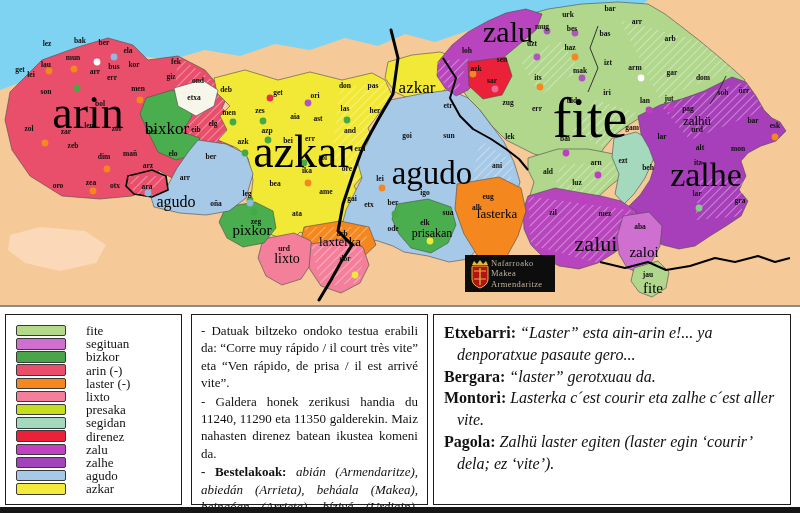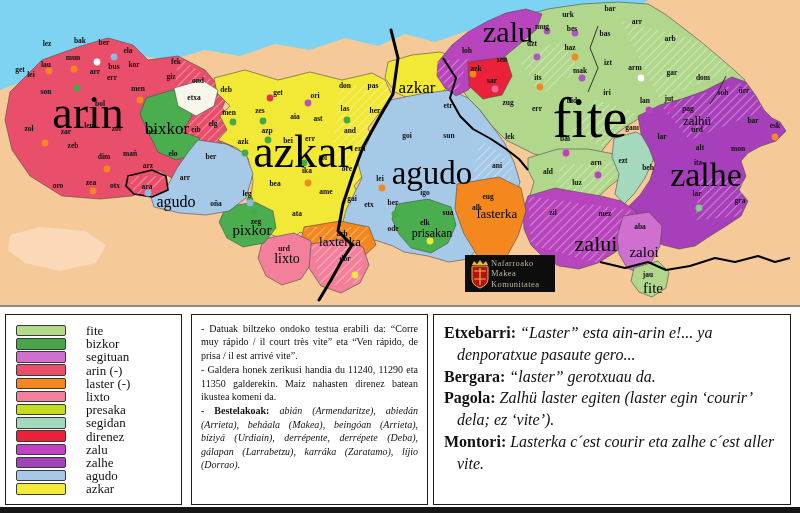--- a/index.html
+++ b/index.html
@@ -16,21 +16,21 @@
   #emblem{position:absolute;left:465px;top:255px;width:90px;height:37px;background:#0d0d0d;
           display:flex;align-items:center;gap:0;padding:2px 4px;box-sizing:border-box;}
   #emblem .etxt{color:#bdb49c;font-size:8.5px;line-height:10.5px;letter-spacing:.4px;}
   #panels{position:absolute;left:0;top:307px;width:800px;height:200px;background:#fff;}
   .panel{position:absolute;background:#fff;border:1.6px solid #1c1c1c;box-sizing:border-box;}
   #legend-panel{left:5px;top:7px;width:177px;height:191px;padding:9px 10px;}
   .lrow{display:flex;align-items:center;height:13.2px;}
   .lsw{width:48px;height:9.5px;border:1.5px solid #3a3a3a;border-radius:2px;flex:none;}
   .llab{margin-left:20px;font-size:13px;color:#111;line-height:1;}
   #notes-panel{left:191px;top:7px;width:237px;height:191px;padding:7px 9px;}
-  #notes-panel p{margin:0 0 1px 0;font-size:10px;line-height:1.34;text-align:justify;color:#111;}
+  #notes-panel p{margin:0 0 1px 0;font-size:13px;line-height:1.34;text-align:justify;color:#111;}
   #quotes-panel{left:433px;top:7px;width:358px;height:191px;padding:7px 10px;}
   #quotes-panel p{margin:0;font-size:16px;line-height:1.36;color:#111;padding-left:13px;text-indent:-13px;}
   .lead{font-weight:bold;}
   .qi{font-style:italic;}
   #bottom-bar{position:absolute;left:0;top:507px;width:800px;height:6px;background:#161616;}
 </style>
 </head>
 <body>
 
 <div id="map-wrap">
@@ -297,39 +297,39 @@
 
   <div id="emblem">
     <svg width="22" height="30" viewBox="0 0 22 30">
       <path d="M3,6 L5,2 L8,5 L11,1 L14,5 L17,2 L19,6 Z" fill="#e3b93c"></path>
       <path d="M3,8 Q3,7 4,7 L18,7 Q19,7 19,8 L19,20 Q19,26 11,29 Q3,26 3,20 Z" fill="#b31217" stroke="#e3b93c" stroke-width="1"></path>
       <path d="M11,9 L11,26 M5,12 L17,12 M5,20 L17,20" stroke="#e3b93c" stroke-width="1.2" fill="none"></path>
     </svg>
     <div class="etxt">
       <div>Nafarroako</div>
       <div>Makea</div>
-      <div>Komunitatea</div>
+      <div>Armendaritze</div>
     </div>
   </div>
 </div>
 
 <div id="panels">
   <div id="legend-panel" class="panel">
     <div id="legend-items">
         <div class="lrow">
           <span class="lsw" style="background: rgb(179, 217, 138);"></span>
           <span class="llab">fite</span>
         </div>
         <div class="lrow">
+          <span class="lsw" style="background: rgb(207, 111, 208);"></span>
+          <span class="llab">segituan</span>
+        </div>
+        <div class="lrow">
           <span class="lsw" style="background: rgb(74, 165, 74);"></span>
           <span class="llab">bizkor</span>
-        </div>
-        <div class="lrow">
-          <span class="lsw" style="background: rgb(207, 111, 208);"></span>
-          <span class="llab">segituan</span>
         </div>
         <div class="lrow">
           <span class="lsw" style="background: rgb(233, 79, 107);"></span>
           <span class="llab">arin (-)</span>
         </div>
         <div class="lrow">
           <span class="lsw" style="background: rgb(245, 135, 31);"></span>
           <span class="llab">laster (-)</span>
         </div>
         <div class="lrow">
@@ -370,19 +370,19 @@
     <div id="notes-body">
         <p>- Datuak biltzeko ondoko testua erabili da: “Corre muy rápido / il court très vite” eta “Ven rápido, de prisa / il est arrivé vite”.</p>
         <p>- Galdera honek zerikusi handia du 11240, 11290 eta 11350 galderekin. Maiz nahasten direnez batean ikustea komeni da.</p>
         <p><b>- Bestelakoak: </b><span class="qi">abián (Armendaritze), abiedán (Arrieta), beháala (Makea), beingóan (Arrieta), bíziyá (Urdiain), derrépente, derrépete (Deba), gálapan (Larrabetzu), karráka (Zaratamo), líjio (Dorrao).</span></p>
       </div>
   </div>
   <div id="quotes-panel" class="panel">
     <div id="quotes-body">
         <p><span class="lead">Etxebarri: </span><span class="qi">“Laster” esta ain-arin e!... ya denporatxue pasaute gero...</span></p>
         <p><span class="lead">Bergara: </span><span class="qi">“laster” gerotxuau da.</span></p>
+        <p><span class="lead">Montori: </span><span class="qi">Lasterka c´est courir eta zalhe c´est aller vite.</span></p>
         <p><span class="lead">Pagola: </span><span class="qi">Zalhü laster egiten (laster egin ‘courir’ dela; ez ‘vite’).</span></p>
-        <p><span class="lead">Montori: </span><span class="qi">Lasterka c´est courir eta zalhe c´est aller vite.</span></p>
       </div>
   </div>
 </div>
 
 <div id="bottom-bar"></div>
 
 </body></html>

